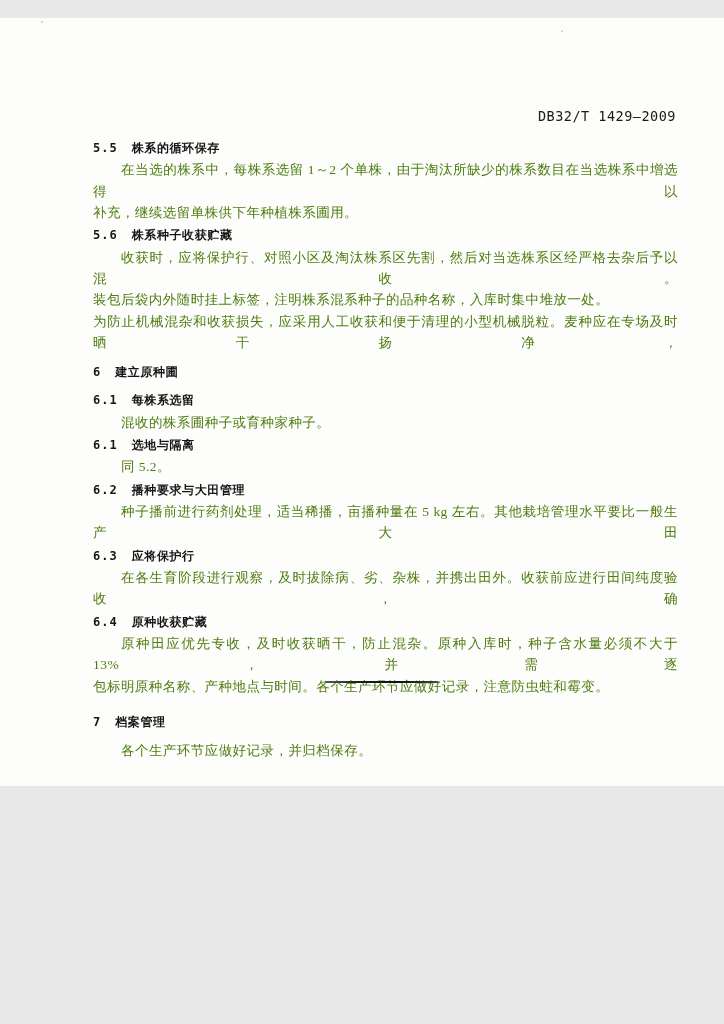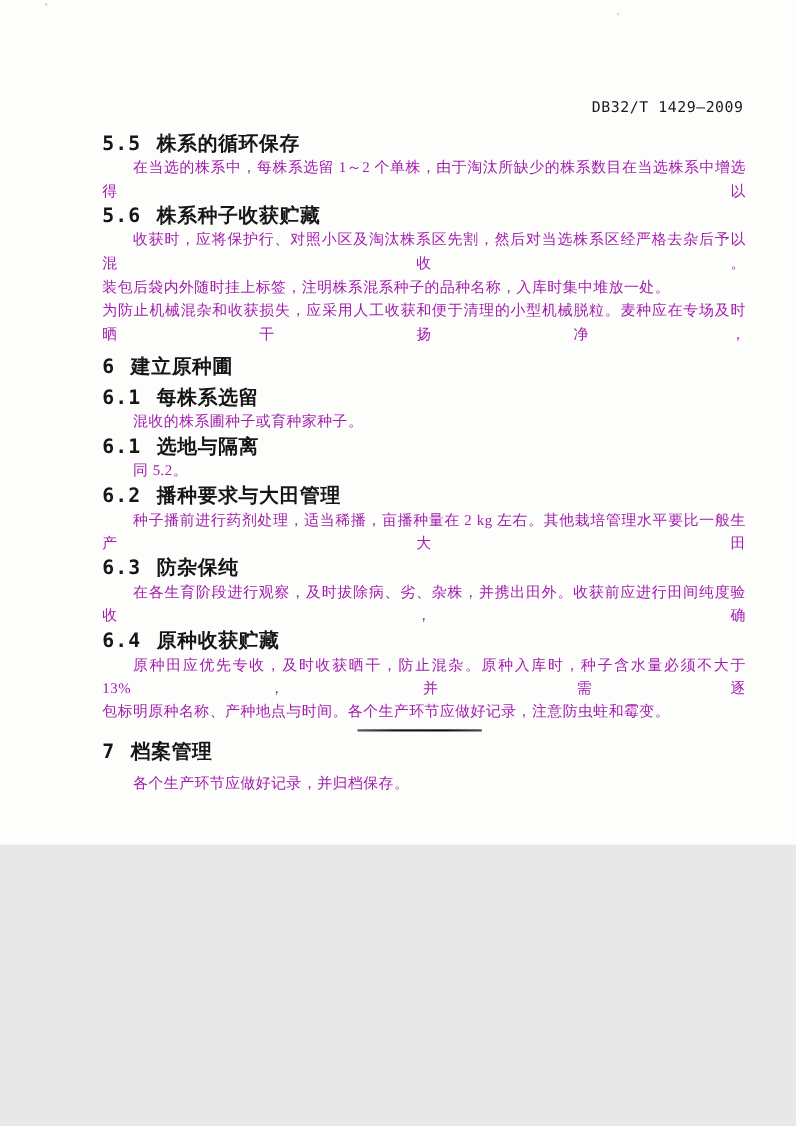--- a/index.html
+++ b/index.html
@@ -4,21 +4,21 @@
 <style>
   html, body {
     margin: 0;
     padding: 0;
     background: #e8e8e8;
   }
   .page {
     position: relative;
     width: 724px;
     height: 768px;
-    margin: 0 auto;
+    margin: 18px auto;
     background: #fdfdfb;
     overflow: hidden;
     color: #1e1e1e;
     font-family: "Liberation Serif", serif;
   }
   .std-number {
     position: absolute;
     top: 90px;
     right: 48px;
     font-family: "DejaVu Sans Mono", "Liberation Sans", monospace, sans-serif;
@@ -31,41 +31,41 @@
     left: 93px;
     top: 118px;
     width: 585px;
   }
   .section { margin: 0; }
   .heading {
     display: flex;
     align-items: baseline;
     font-family: "Liberation Sans", sans-serif;
     font-weight: 700;
-    font-size: 18px;
+    font-size: 12px;
     line-height: 21.2px;
     margin-top: 2.2px;
     letter-spacing: 0.6px;
     color: #161616;
   }
   .heading .num {
     margin-right: 14px;
     font-family: "DejaVu Sans Mono", monospace;
     letter-spacing: 1px;
     font-weight: 700;
   }
   .section.chapter { margin-top: 9px; margin-bottom: 7px; }
   .section.chapter-last { margin-top: 15px; }
   .section.chapter-last .heading { margin-bottom: 7px; }
   .line {
     font-size: 13.5px;
     line-height: 21.3px;
     letter-spacing: 0.45px;
     white-space: nowrap;
-    color: #a21caf;
+    color: #4d7c0f;
   }
   .line.fill {
     white-space: normal;
     text-align: justify;
     text-align-last: justify;
   }
   .line.indent { text-indent: 28px; }
   .end-rule {
     position: absolute;
     left: 325px;
@@ -95,20 +95,21 @@
   <div class="std-number">DB32/T 1429—2009</div>
 
   <div class="content">
 
     <div class="section">
       <div class="heading">
         <span class="num">5.5</span>
         <span>株系的循环保存</span>
       </div>
       <div class="line indent fill">在当选的株系中，每株系选留 1～2 个单株，由于淘汰所缺少的株系数目在当选株系中增选得以</div>
+      <div class="line">补充，继续选留单株供下年种植株系圃用。</div>
     </div>
 
     <div class="section">
       <div class="heading">
         <span class="num">5.6</span>
         <span>株系种子收获贮藏</span>
       </div>
       <div class="line indent fill">收获时，应将保护行、对照小区及淘汰株系区先割，然后对当选株系区经严格去杂后予以混收。</div>
       <div class="line">装包后袋内外随时挂上标签，注明株系混系种子的品种名称，入库时集中堆放一处。</div>
       <div class="line fill">为防止机械混杂和收获损失，应采用人工收获和便于清理的小型机械脱粒。麦种应在专场及时晒干扬净，</div>
@@ -135,27 +136,27 @@
         <span>选地与隔离</span>
       </div>
       <div class="line indent">同 5.2。</div>
     </div>
 
     <div class="section">
       <div class="heading">
         <span class="num">6.2</span>
         <span>播种要求与大田管理</span>
       </div>
-      <div class="line indent fill">种子播前进行药剂处理，适当稀播，亩播种量在 2 kg 左右。其他栽培管理水平要比一般生产大田</div>
+      <div class="line indent fill">种子播前进行药剂处理，适当稀播，亩播种量在 5 kg 左右。其他栽培管理水平要比一般生产大田</div>
     </div>
 
     <div class="section">
       <div class="heading">
         <span class="num">6.3</span>
-        <span>防杂保纯</span>
+        <span>应将保护行</span>
       </div>
       <div class="line indent fill">在各生育阶段进行观察，及时拔除病、劣、杂株，并携出田外。收获前应进行田间纯度验收，确</div>
     </div>
 
     <div class="section">
       <div class="heading">
         <span class="num">6.4</span>
         <span>原种收获贮藏</span>
       </div>
       <div class="line indent fill">原种田应优先专收，及时收获晒干，防止混杂。原种入库时，种子含水量必须不大于 13%，并需逐</div>

